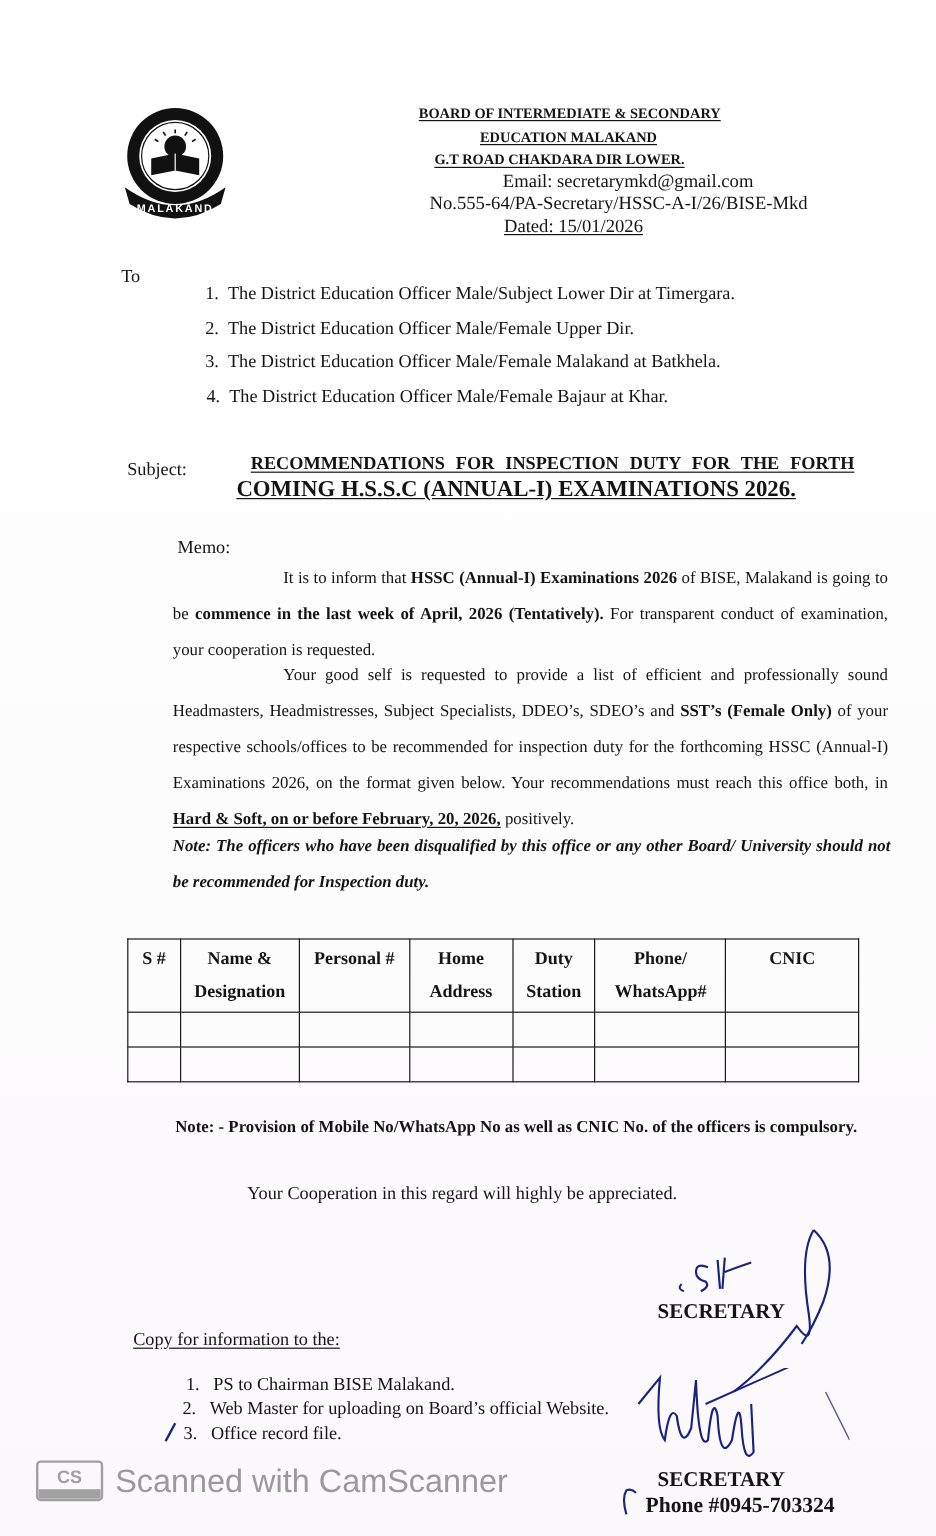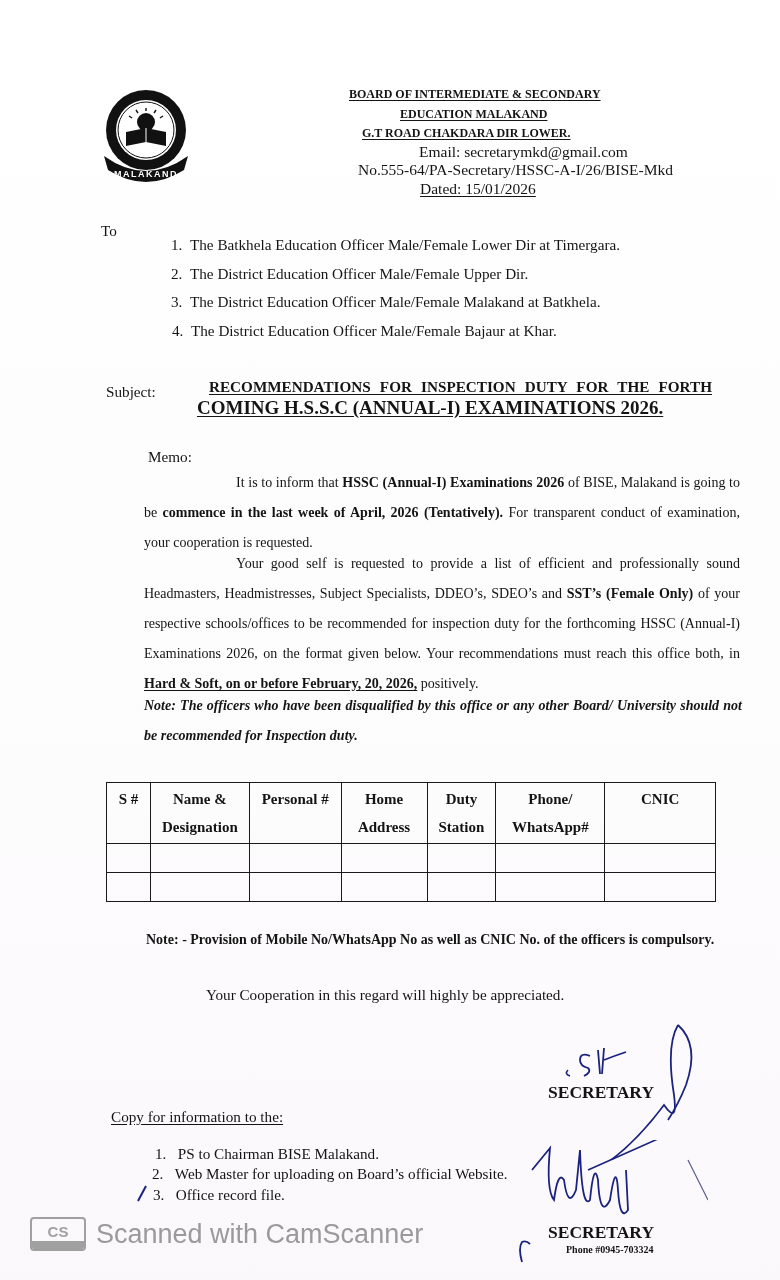--- a/index.html
+++ b/index.html
@@ -46,21 +46,21 @@
 </div>
 
 <div class="abs hdr u" style="left:349px;top:84px;">BOARD OF INTERMEDIATE &amp; SECONDARY</div>
 <div class="abs hdr u" style="left:400px;top:104px;">EDUCATION MALAKAND</div>
 <div class="abs hdr u" style="left:362px;top:123px;">G.T ROAD CHAKDARA DIR LOWER.</div>
 <div class="abs hdr-sub" style="left:419px;top:142px;">Email: secretarymkd@gmail.com</div>
 <div class="abs hdr-sub" style="left:358px;top:160px;text-align:center;">No.555-64/PA-Secretary/HSSC-A-I/26/BISE-Mkd</div>
 <div class="abs hdr-sub u" style="left:420px;top:179px;">Dated: 15/01/2026</div>
 
 <div class="abs list-item" style="left:101px;top:222px;">To</div>
-<div class="abs list-item" style="left:171px;top:236px;"><span>1.</span>&nbsp;&nbsp;<span>The Batkhela Education Officer Male/Female Lower Dir at Timergara.</span></div>
+<div class="abs list-item" style="left:171px;top:236px;"><span>1.</span>&nbsp;&nbsp;<span>The District Education Officer Male/Subject Lower Dir at Timergara.</span></div>
 <div class="abs list-item" style="left:171px;top:265px;"><span>2.</span>&nbsp;&nbsp;<span>The District Education Officer Male/Female Upper Dir.</span></div>
 <div class="abs list-item" style="left:171px;top:293px;"><span>3.</span>&nbsp;&nbsp;<span>The District Education Officer Male/Female Malakand at Batkhela.</span></div>
 <div class="abs list-item" style="left:172px;top:322px;"><span>4.</span>&nbsp;&nbsp;<span>The District Education Officer Male/Female Bajaur at Khar.</span></div>
 
 <div class="abs list-item" style="left:106px;top:383px;">Subject:</div>
 <div class="abs b u" style="left:197px;top:378px;width:503px;font-size:15.2px;text-align:justify;text-align-last:justify;margin-left:12px;">RECOMMENDATIONS FOR INSPECTION DUTY FOR THE FORTH</div>
 <div class="abs b u" style="left:197px;top:397px;font-size:19px;">COMING H.S.S.C (ANNUAL-I) EXAMINATIONS 2026.</div>
 
 <div class="abs list-item" style="left:108px;top:448px;margin-left:40px;">Memo:</div>
 
@@ -130,21 +130,21 @@
 <svg class="abs" style="left:136px;top:1183px;" width="14" height="20">
     <path d="M2 18 L10 3" stroke="#1a237e" stroke-width="2"></path>
   </svg>
 
 <svg class="abs" style="left:528px;top:1140px;" width="180" height="90" viewBox="0 0 180 90">
   <path d="M4 30 L22 8 Q18 50 26 60 Q30 30 36 40 Q40 70 48 50 L52 10 Q54 70 62 60 Q66 20 70 40 Q72 80 82 60 Q88 20 90 50 Q92 82 100 70 L98 30" fill="none" stroke="#1a237e" stroke-width="1.8"></path>
   <path d="M60 30 L150 -10" fill="none" stroke="#1a237e" stroke-width="1.6"></path>
   <path d="M160 20 q10 20 20 40" fill="none" stroke="#555a90" stroke-width="1.2"></path>
 </svg>
 <div class="abs b" style="left:548px;top:1222px;font-size:17.5px;">SECRETARY</div>
-<div class="abs b" style="left:538px;top:1244px;font-size:10px;margin-left:28px;">Phone #0945-703324</div>
+<div class="abs b" style="left:538px;top:1244px;font-size:18px;">Phone #0945-703324</div>
 <svg class="abs" style="left:516px;top:1238px;" width="18" height="26">
     <path d="M6 24 Q2 10 6 4 Q10 2 14 6" fill="none" stroke="#1a237e" stroke-width="1.8"></path>
   </svg>
 
 <div class="abs watermark">
   <div class="cs-box">CS</div>
   <span>Scanned with CamScanner</span>
 </div>
 
 </body></html>

